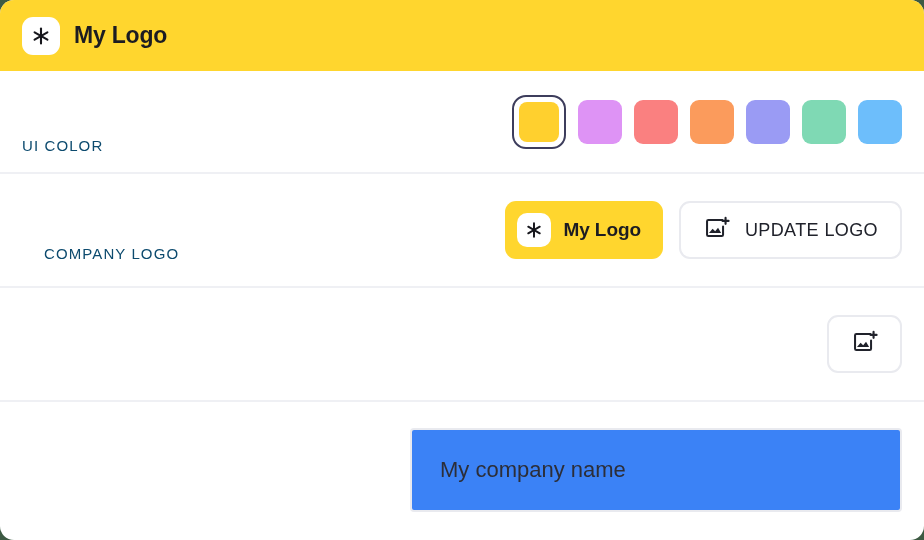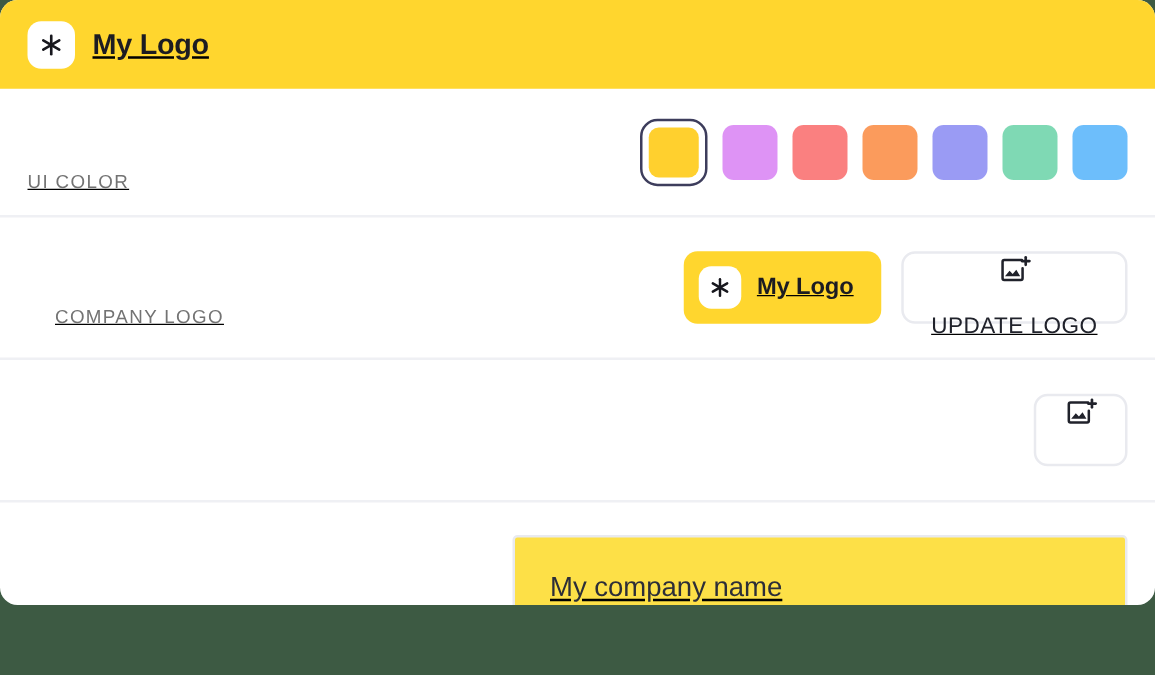--- a/index.html
+++ b/index.html
@@ -15,25 +15,24 @@
     font-family: "Liberation Sans", sans-serif;
     -webkit-font-smoothing: antialiased;
   }
 
   
   .card {
     position: absolute;
     left: 0;
     top: 0;
     width: 924px;
-    height: 484px;
+    height: 540px;
     background: #ffffff;
     border-radius: 14px;
     overflow: hidden;
-    text-decoration: underline;
   }
 
   
   .header {
     height: 71px;
     background: #FFD62E;
     display: flex;
     align-items: center;
     padding-left: 22px;
     box-sizing: border-box;
@@ -67,21 +66,21 @@
     position: relative;
   }
   .row-color  { height: 103px; }
   .row-logo   { height: 114px; padding-left: 44px; }
   .row-footer { height: 114px; }
   .row-name   { height: 136px; border-bottom: none; }
 
   .row-label {
     font-size: 15px;
     letter-spacing: 1.1px;
-    color: #737373;
+    color: #0c4a6e;
     text-transform: uppercase;
     flex: none;
     width: 400px;
     margin-top: 47px;
   }
   .row-control {
     flex: 1;
     display: flex;
     align-items: center;
     justify-content: flex-end;
@@ -148,38 +147,37 @@
     letter-spacing: -0.1px;
   }
   .btn-outline {
     background: #ffffff;
     border: 2px solid #E9EAEF;
     border-radius: 11px;
     height: 58px;
     padding: 0 22px;
     gap: 15px;
     margin-left: 16px;
-    flex-direction: column;
   }
   .btn-outline-text {
     font-size: 18px;
     color: #20222b;
     letter-spacing: 0.4px;
     text-transform: uppercase;
   }
   .icon-img-add { display: block; flex: none; }
 
   
   .text-input {
     width: 492px;
     height: 84px;
     box-sizing: border-box;
     border: 2px solid #E9EAEF;
     border-radius: 4px;
-    background: #fde047;
+    background: #3b82f6;
     padding: 0 28px;
     font-family: inherit;
     font-size: 22px;
     color: #2c2e38;
     outline: none;
   }
   .text-input::placeholder { color: #9aa0ab; }
 </style>
 </head>
 <body>

